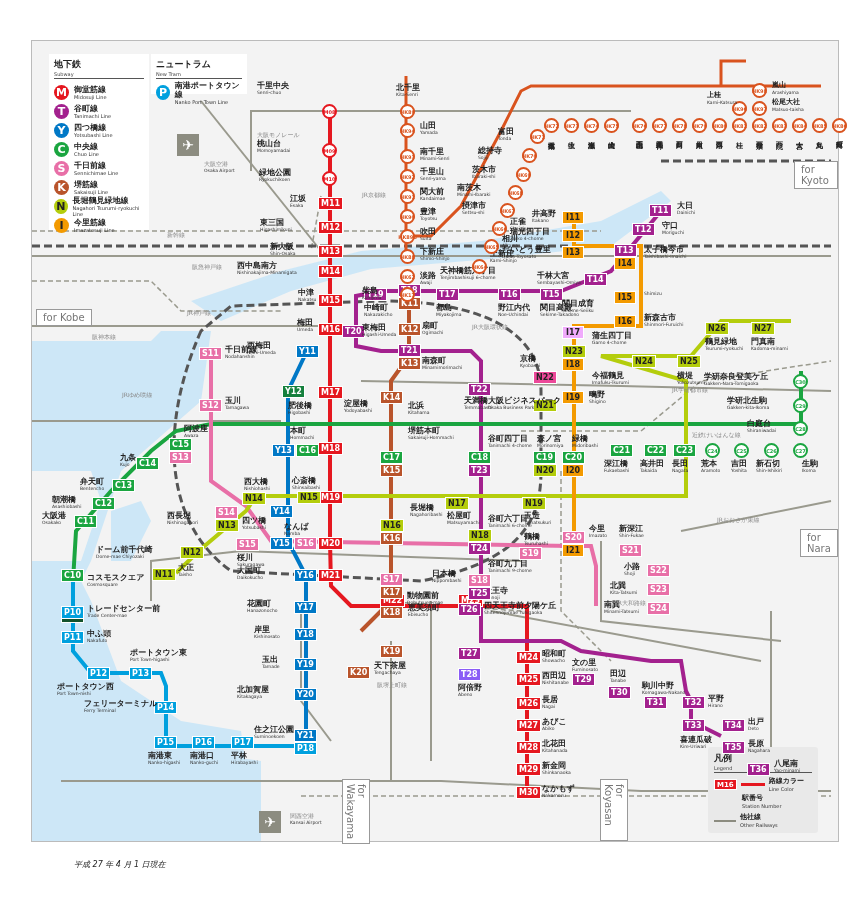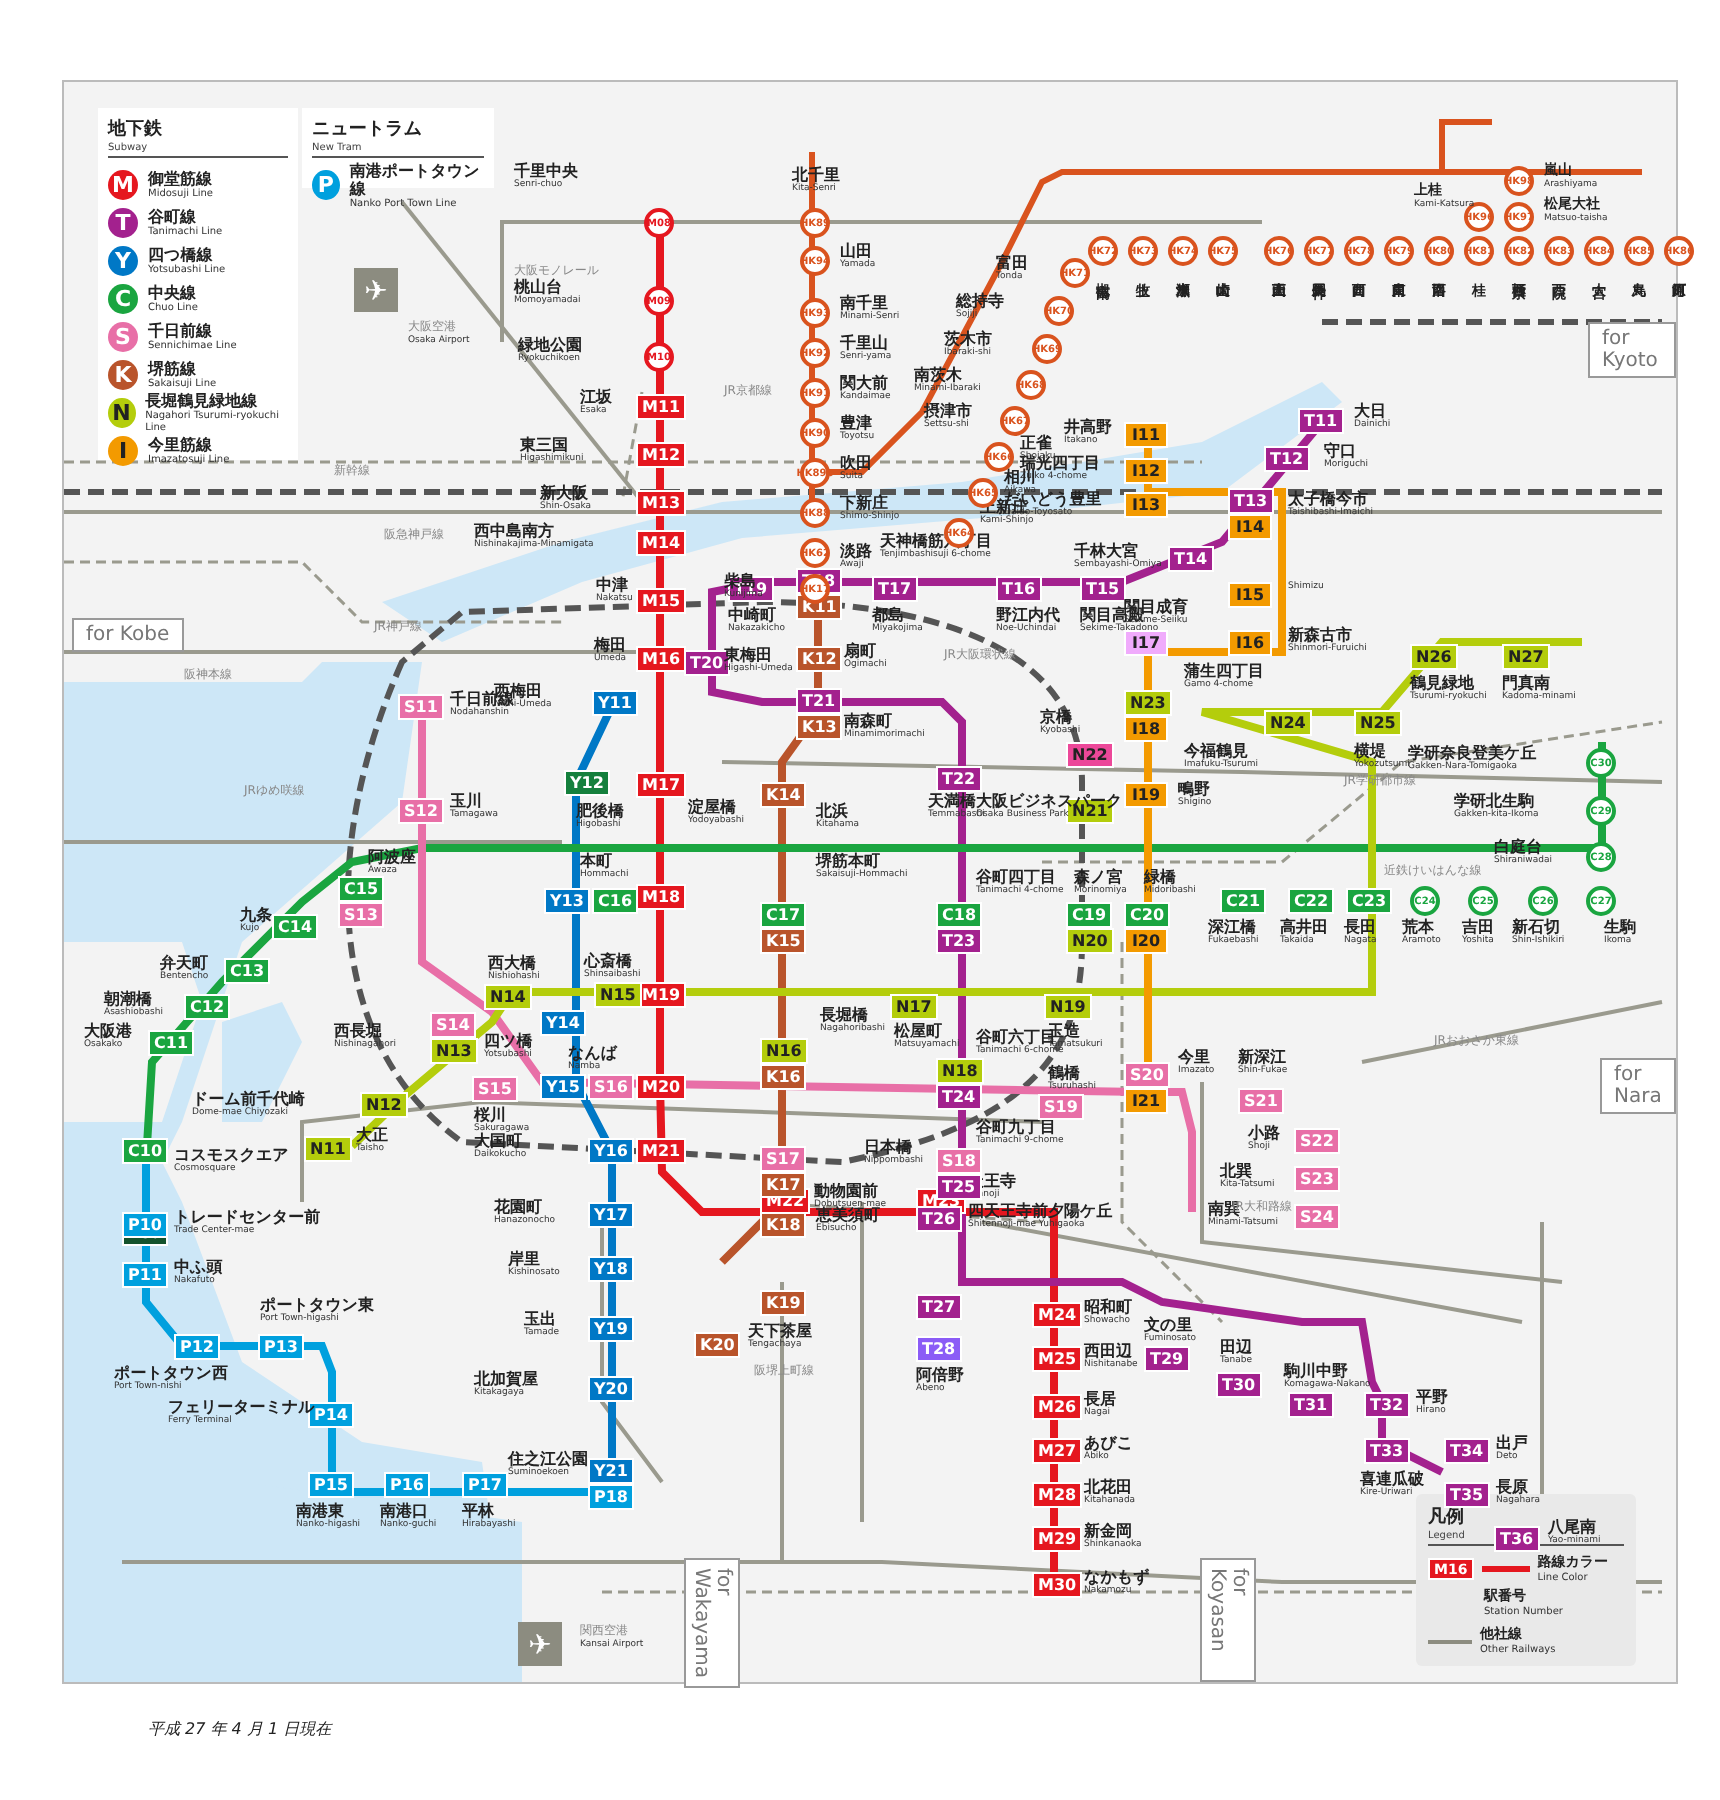--- a/index.html
+++ b/index.html
@@ -448,21 +448,21 @@
   <div class="stn" style="left:500px;top:168px"><span>井高野</span><small>Itakano</small></div>
   <div class="badge" style="left:530px;top:188px;background:#f39a00;color:#222">I12</div>
   <div class="stn" style="left:478px;top:186px"><span>瑞光四丁目</span><small>Zuiko 4-chome</small></div>
   <div class="badge" style="left:530px;top:205px;background:#f39a00;color:#222">I13</div>
   <div class="stn" style="left:470px;top:204px"><span>だいどう豊里</span><small>Daido-Toyosato</small></div>
   <div class="badge" style="left:582px;top:216px;background:#f39a00;color:#222">I14</div>
   <div class="badge" style="left:582px;top:250px;background:#f39a00;color:#222">I15</div>
   <div class="stn" style="left:612px;top:250px"><span></span><small>Shimizu</small></div>
   <div class="badge" style="left:582px;top:274px;background:#f39a00;color:#222">I16</div>
   <div class="stn" style="left:612px;top:272px"><span>新森古市</span><small>Shinmori-Furuichi</small></div>
-  <div class="badge" style="left:530px;top:274px;background:#f0abfc;color:#222">I17</div>
+  <div class="badge" style="left:530px;top:285px;background:#f0abfc;color:#222">I17</div>
   <div class="stn" style="left:530px;top:258px"><span>関目成育</span><small>Sekime-Seiiku</small></div>
   <div class="badge" style="left:530px;top:350px;background:#f39a00;color:#222">I19</div>
   <div class="stn" style="left:557px;top:349px"><span>鴫野</span><small>Shigino</small></div>
 
   <div class="badge" style="left:29px;top:565px;background:#00a0de">P10</div>
   <div class="stn" style="left:55px;top:563px"><span>トレードセンター前</span><small>Trade Center-mae</small></div>
   <div class="badge" style="left:29px;top:590px;background:#00a0de">P11</div>
   <div class="stn" style="left:55px;top:588px"><span>中ふ頭</span><small>Nakafuto</small></div>
   <div class="badge" style="left:55px;top:626px;background:#00a0de">P12</div>
   <div class="stn" style="left:25px;top:641px"><span>ポートタウン西</span><small>Port Town-nishi</small></div>

